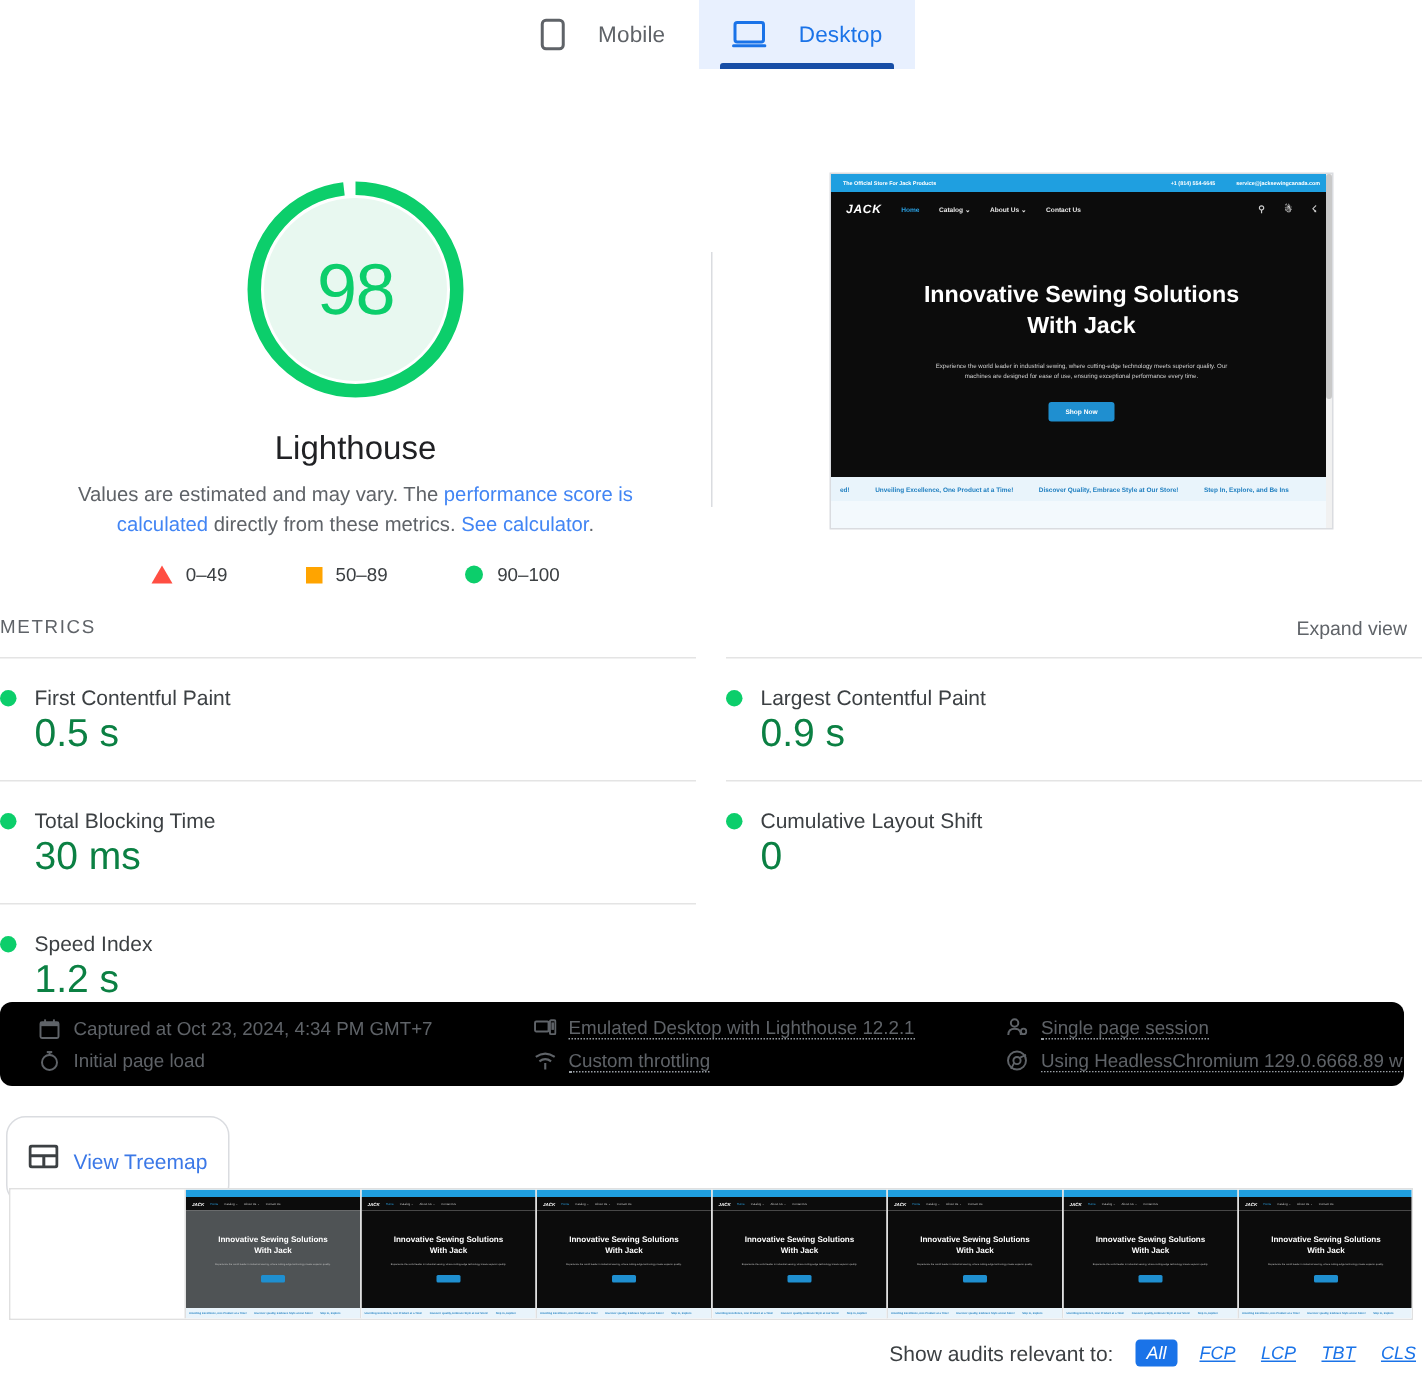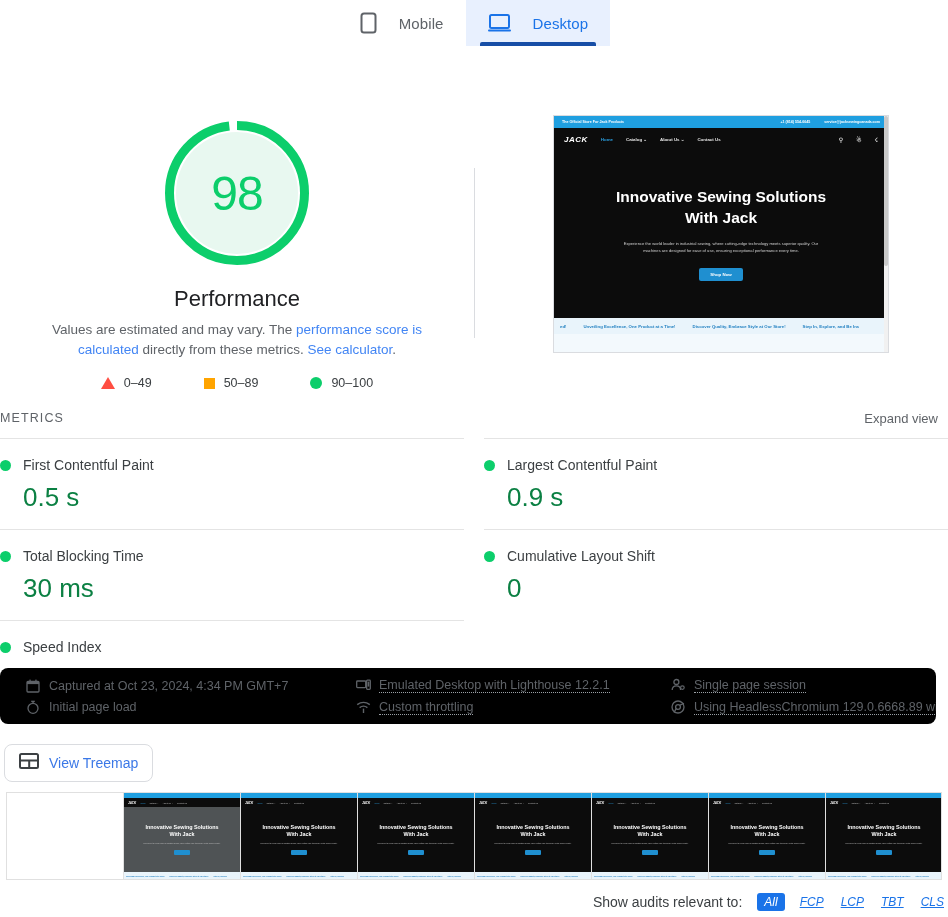--- a/index.html
+++ b/index.html
@@ -124,42 +124,42 @@
   .expand-view { font-size: 13px; color: #5f6368; cursor: pointer; }
 
   .metrics-grid {
     position: absolute; top: 438px; left: 0; width: 948px;
     display: grid; grid-template-columns: 1fr 1fr; column-gap: 20px;
   }
   .mcell { padding: 18px 0 16px 0; border-top: 1px solid #e4e4e4; }
   .mcell.blank { border-top: 1px solid transparent; }
   .m-name { display: flex; align-items: center; gap: 12px; font-size: 14px; color: #3c4043; }
   .m-dot { width: 11px; height: 11px; border-radius: 50%; background: #0cce6b; flex: none; }
-  .m-val { margin-top: 9px; margin-left: 23px; font-size: 26px; color: #0b8043; font-weight: 400; }
+  .m-val { margin-left: 23px; font-size: 26px; color: #0b8043; font-weight: 400; }
 
   
   .env {
     position: absolute; left: 0; top: 668px; width: 936px; height: 56px;
     background: #000000; border-radius: 8px;
     display: grid; grid-template-columns: 330px 315px 1fr;
     align-items: center; padding: 0 0 0 26px;
   }
   .env-col { display: flex; flex-direction: column; gap: 7px; }
   .env-row { display: flex; align-items: center; gap: 9px; font-size: 12.5px; color: #5f6368; }
   .env-row .env-txt { border-bottom: 1px dotted #9aa0a6; white-space: nowrap; }
   .env-row .plain { border-bottom: none; }
   .env-ico { width: 14px; height: 14px; flex: none; color: #5f6368; }
   .env-last { overflow: hidden; }
 
   
   .treemap-btn {
     position: absolute; left: 4px; top: 744px;
     display: inline-flex; align-items: center; gap: 10px;
-    border: 1px solid #dadce0; border-radius: 8px;
-    padding: 8px 14px; background: #fff; cursor: pointer;
+    border: 1px solid #dadce0; border-radius: 13px;
+    padding: 18px 14px; background: #fff; cursor: pointer;
   }
   .treemap-label { color: #3b78e7; font-size: 14px; }
 
   
   .filmstrip {
     position: absolute; left: 6px; top: 792px; width: 936px; height: 88px;
     border: 1px solid #e0e0e0; background: #fff;
     display: flex; overflow: hidden;
   }
   .frame { width: 117px; height: 86px; border-right: 1px solid #e0e0e0; overflow: hidden; background: #fff; flex: none; }
@@ -230,21 +230,21 @@
   <div class="summary">
 
     <div class="gauge-col">
       <div class="gauge-wrap">
         <svg width="150" height="150" viewBox="0 0 150 150">
           <circle cx="75" cy="75" r="61" fill="#e8f8f0"></circle>
           <circle id="gauge-arc" cx="75" cy="75" r="67.5" fill="none" stroke="#0cce6b" stroke-width="9" stroke-linecap="butt" stroke-dasharray="415.63270806992955 424.11500823462205" stroke-dashoffset="0"></circle>
         </svg>
         <div class="gauge-score">98</div>
       </div>
-      <div class="gauge-title">Performance</div>
+      <div class="gauge-title">Lighthouse</div>
       <div class="gauge-note">
         <span>Values are estimated and may vary. The </span><a href="#">performance score is calculated</a><span> directly from these metrics. </span><a href="#">See calculator</a><span>.</span>
       </div>
       <div class="legend">
         <div class="legend-item">
           <span class="lg-tri"></span>
           <span>0–49</span>
         </div>
         <div class="legend-item">
           <span class="lg-sq"></span>

